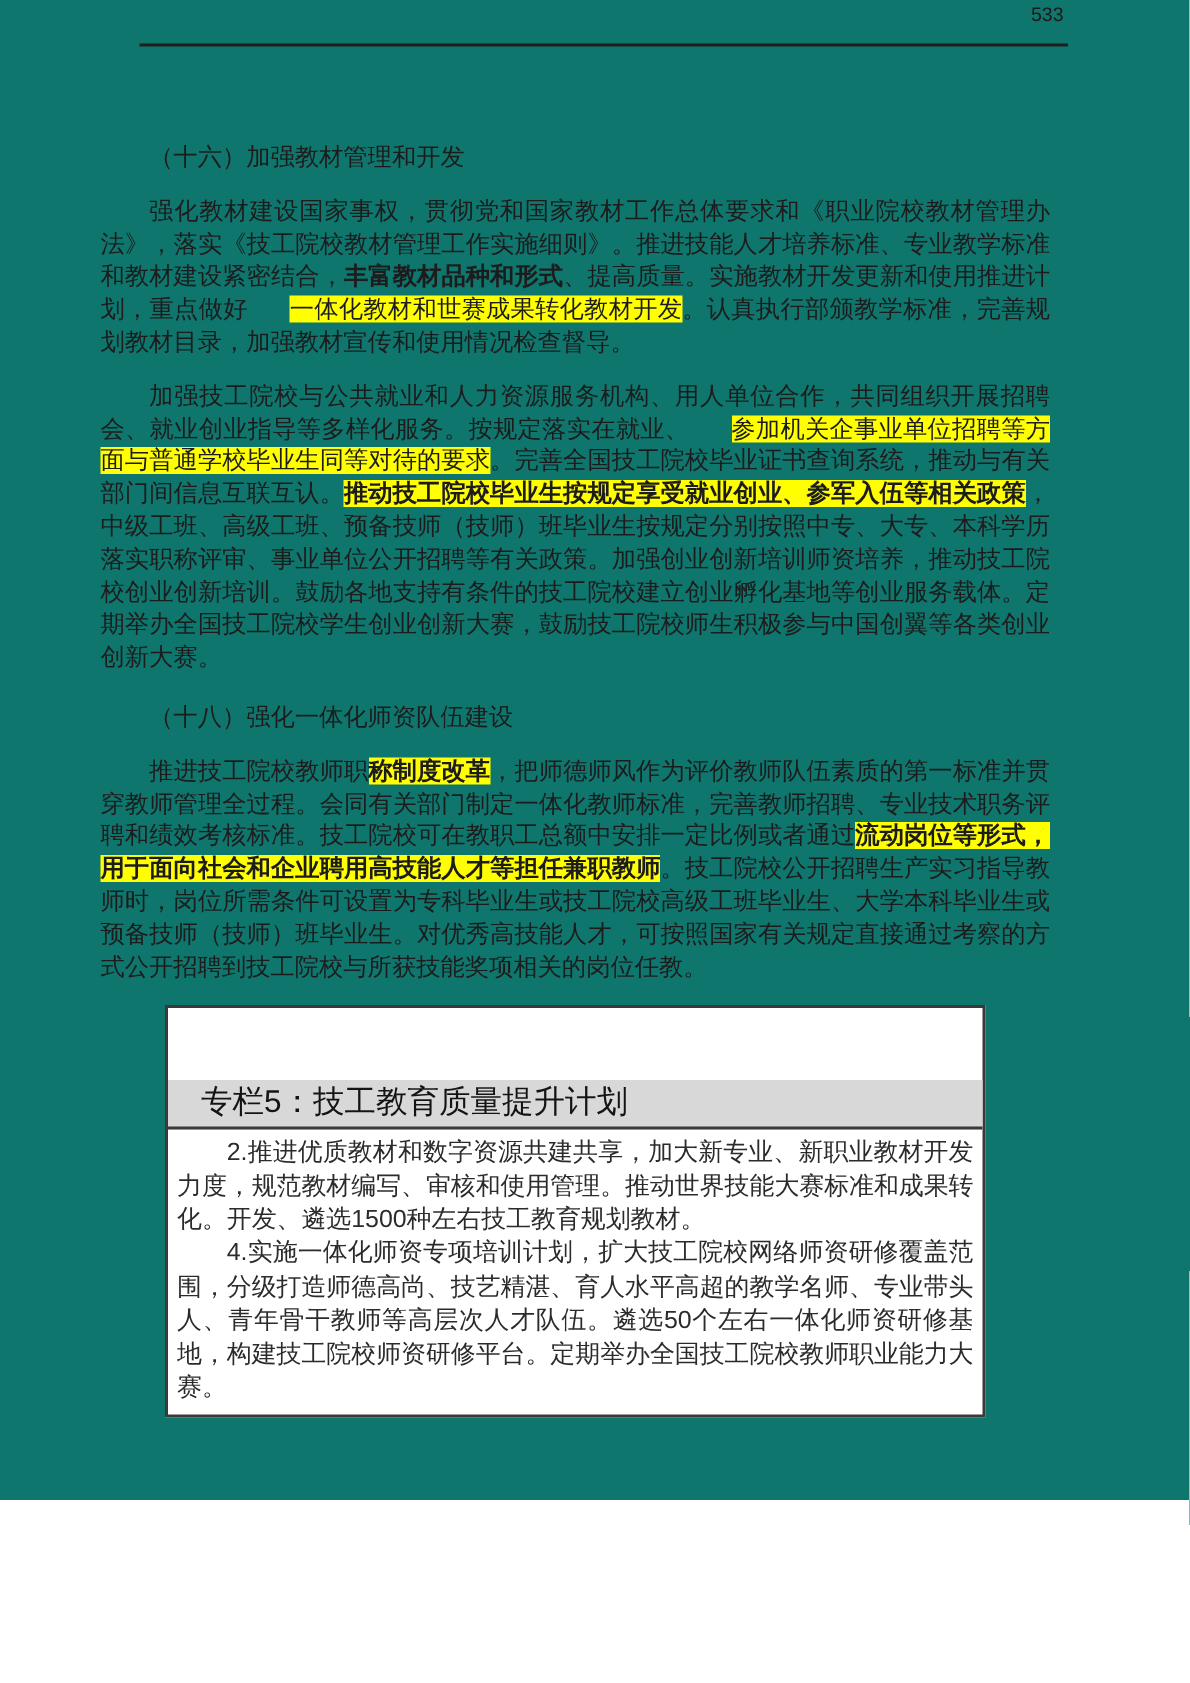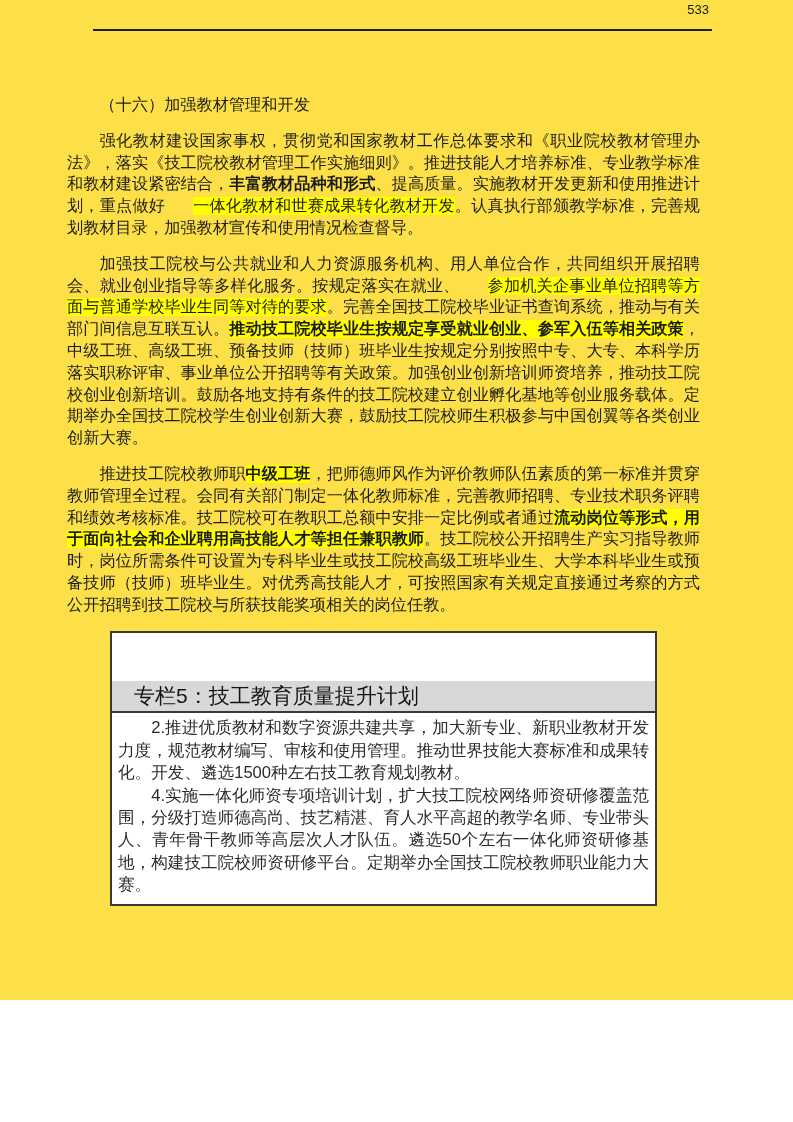--- a/index.html
+++ b/index.html
@@ -1,19 +1,19 @@
 <!DOCTYPE html>
 <html><head>
 <meta charset="utf-8">
 <style>
   html,body { margin:0; padding:0; background:#ffffff; }
   .page {
     position:relative;
     width:793px; height:1000px;
-    background:#fde047;
+    background:#0f766e;
     overflow:hidden;
     font-family:"Liberation Serif","DejaVu Serif",serif;
     color:#1c1c1c;
   }
   .pageno {
     position:absolute; top:2px; right:84px;
     font-family:"Liberation Sans","DejaVu Sans",sans-serif;
     font-size:13px; color:#1a1a1a;
   }
   .rule {
@@ -67,21 +67,22 @@
 
 <div class="page">
   <div class="pageno">533</div>
   <div class="rule"></div>
 
   <div class="content">
     <div id="sections">
         <div class="section-heading">（十六）加强教材管理和开发</div>
         <p class="para"><span>强化教材建设国家事权，贯彻党和国家教材工作总体要求和《职业院校教材管理办法》，落实《技工院校教材管理工作实施细则》。推进技能人才培养标准、专业教学标准和教材建设紧密结合，</span><span class="run-bold">丰富教材品种和形式</span><span>、提高质量。实施教材开发更新和使用推进计划，重点做好</span><span class="run-hl">一体化教材和世赛成果转化教材开发</span><span>。认真执行部颁教学标准，完善规划教材目录，加强教材宣传和使用情况检查督导。</span></p>
         <p class="para"><span>加强技工院校与公共就业和人力资源服务机构、用人单位合作，共同组织开展招聘会、就业创业指导等多样化服务。按规定落实在就业、</span><span class="run-hl">参加机关企事业单位招聘等方面与普通学校毕业生同等对待的要求</span><span>。完善全国技工院校毕业证书查询系统，推动与有关部门间信息互联互认。</span><span class="run-hl-bold">推动技工院校毕业生按规定享受就业创业、参军入伍等相关政策</span><span>，中级工班、高级工班、预备技师（技师）班毕业生按规定分别按照中专、大专、本科学历落实职称评审、事业单位公开招聘等有关政策。加强创业创新培训师资培养，推动技工院校创业创新培训。鼓励各地支持有条件的技工院校建立创业孵化基地等创业服务载体。定期举办全国技工院校学生创业创新大赛，鼓励技工院校师生积极参与中国创翼等各类创业创新大赛。</span></p>
-        <p class="para"><span>推进技工院校教师职</span><span class="run-hl-bold">中级工班</span><span>，把师德师风作为评价教师队伍素质的第一标准并贯穿教师管理全过程。会同有关部门制定一体化教师标准，完善教师招聘、专业技术职务评聘和绩效考核标准。技工院校可在教职工总额中安排一定比例或者通过</span><span class="run-hl-bold">流动岗位等形式，用于面向社会和企业聘用高技能人才等担任兼职教师</span><span>。技工院校公开招聘生产实习指导教师时，岗位所需条件可设置为专科毕业生或技工院校高级工班毕业生、大学本科毕业生或预备技师（技师）班毕业生。对优秀高技能人才，可按照国家有关规定直接通过考察的方式公开招聘到技工院校与所获技能奖项相关的岗位任教。</span></p>
+        <div class="section-heading">（十八）强化一体化师资队伍建设</div>
+        <p class="para"><span>推进技工院校教师职</span><span class="run-hl-bold">称制度改革</span><span>，把师德师风作为评价教师队伍素质的第一标准并贯穿教师管理全过程。会同有关部门制定一体化教师标准，完善教师招聘、专业技术职务评聘和绩效考核标准。技工院校可在教职工总额中安排一定比例或者通过</span><span class="run-hl-bold">流动岗位等形式，用于面向社会和企业聘用高技能人才等担任兼职教师</span><span>。技工院校公开招聘生产实习指导教师时，岗位所需条件可设置为专科毕业生或技工院校高级工班毕业生、大学本科毕业生或预备技师（技师）班毕业生。对优秀高技能人才，可按照国家有关规定直接通过考察的方式公开招聘到技工院校与所获技能奖项相关的岗位任教。</span></p>
       </div>
 
     <div class="panel">
       <div class="panel-header">专栏5：技工教育质量提升计划</div>
       <div class="panel-body" id="panel-body">
           <div class="panel-item">2.推进优质教材和数字资源共建共享，加大新专业、新职业教材开发力度，规范教材编写、审核和使用管理。推动世界技能大赛标准和成果转化。开发、遴选1500种左右技工教育规划教材。</div>
           <div class="panel-item">4.实施一体化师资专项培训计划，扩大技工院校网络师资研修覆盖范围，分级打造师德高尚、技艺精湛、育人水平高超的教学名师、专业带头人、青年骨干教师等高层次人才队伍。遴选50个左右一体化师资研修基地，构建技工院校师资研修平台。定期举办全国技工院校教师职业能力大赛。</div>
         </div>
     </div>
   </div>

